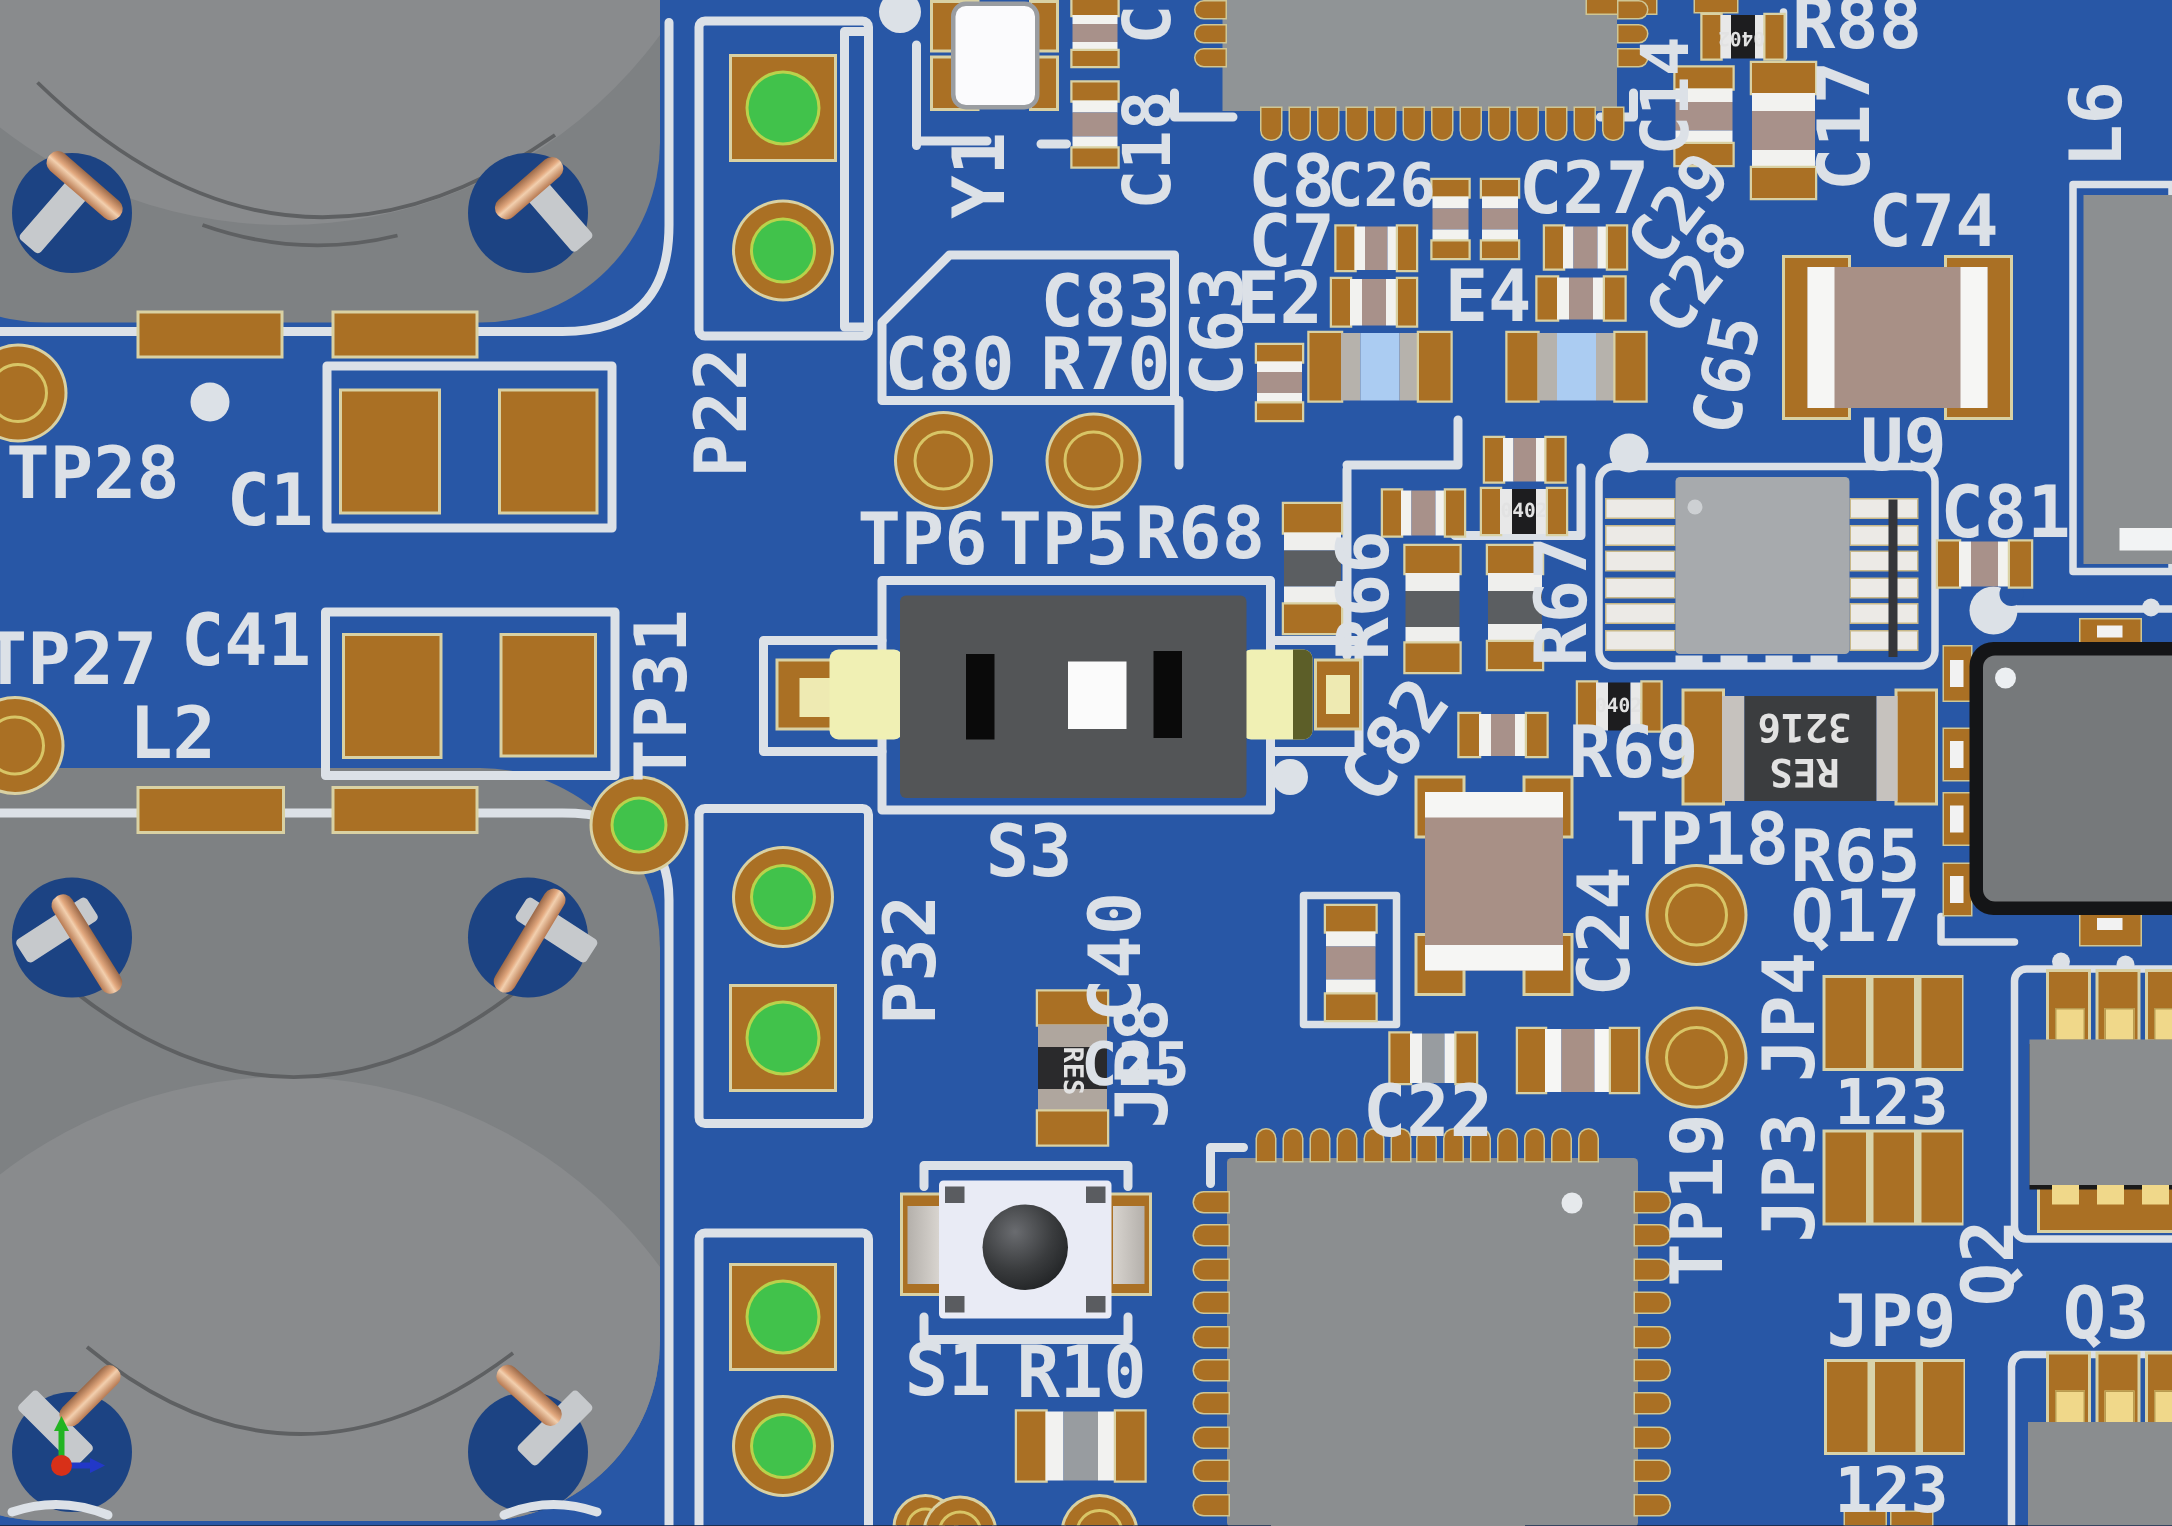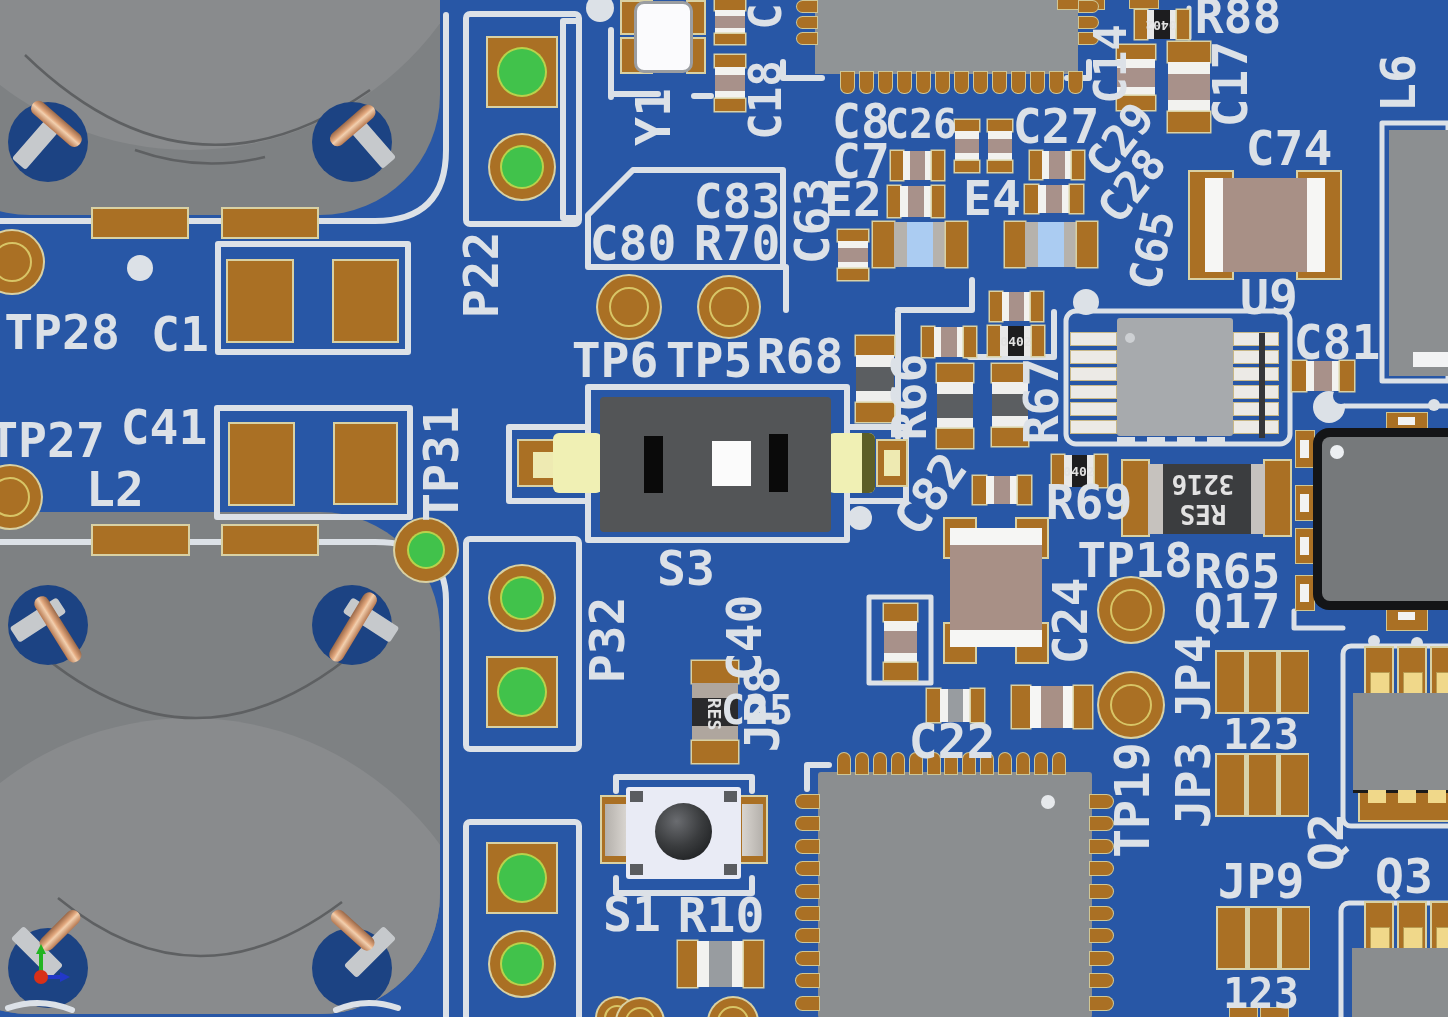--- a/index.html
+++ b/index.html
@@ -553,21 +553,21 @@
       </div>
       <div class="smd v z3" style="left:884px;top:604px;width:33px;height:76px;z-index:3;">
         <div class="seg" style="height: 16.72px; width: 100%; background: rgb(170, 112, 36); box-shadow: rgb(217, 209, 163) 0px 0px 0px 1.5px;"></div>
         <div class="seg" style="height: 10.64px; width: 100%; background: rgb(242, 242, 239);"></div>
         <div class="seg" style="height: 21.28px; width: 100%; background: rgb(168, 145, 138);"></div>
         <div class="seg" style="height: 10.64px; width: 100%; background: rgb(242, 242, 239);"></div>
         <div class="seg" style="height: 16.72px; width: 100%; background: rgb(170, 112, 36); box-shadow: rgb(217, 209, 163) 0px 0px 0px 1.5px;"></div>
       </div>
     </div>
   <div id="labels" class="abs" style="left:0;top:0;">
-      <div class="silk-label" style="left: 62px; top: 332px; font-size: 48px; transform: translate(-50%, -50%) rotate(0deg);">TP28</div>
+      <div class="silk-label" style="left: 62px; top: 316px; font-size: 48px; transform: translate(-50%, -50%) rotate(0deg);">TP28</div>
       <div class="silk-label" style="left: 180px; top: 334px; font-size: 48px; transform: translate(-50%, -50%) rotate(0deg);">C1</div>
       <div class="silk-label" style="left: 47px; top: 440px; font-size: 48px; transform: translate(-50%, -50%) rotate(0deg);">TP27</div>
       <div class="silk-label" style="left: 164px; top: 427px; font-size: 48px; transform: translate(-50%, -50%) rotate(0deg);">C41</div>
       <div class="silk-label" style="left: 115px; top: 489px; font-size: 48px; transform: translate(-50%, -50%) rotate(0deg);">L2</div>
       <div class="silk-label" style="left: 441px; top: 464px; font-size: 48px; transform: translate(-50%, -50%) rotate(-90deg);">TP31</div>
       <div class="silk-label" style="left: 481px; top: 275px; font-size: 48px; transform: translate(-50%, -50%) rotate(-90deg);">P22</div>
       <div class="silk-label" style="left: 607px; top: 640px; font-size: 48px; transform: translate(-50%, -50%) rotate(-90deg);">P32</div>
       <div class="silk-label" style="left: 653px; top: 117px; font-size: 48px; transform: translate(-50%, -50%) rotate(-90deg);">Y1</div>
       <div class="silk-label" style="left: 766px; top: 100px; font-size: 44px; transform: translate(-50%, -50%) rotate(-90deg);">C18</div>
       <div class="silk-label" style="left: 766px; top: -10px; font-size: 44px; transform: translate(-50%, -50%) rotate(-90deg);">C19</div>

